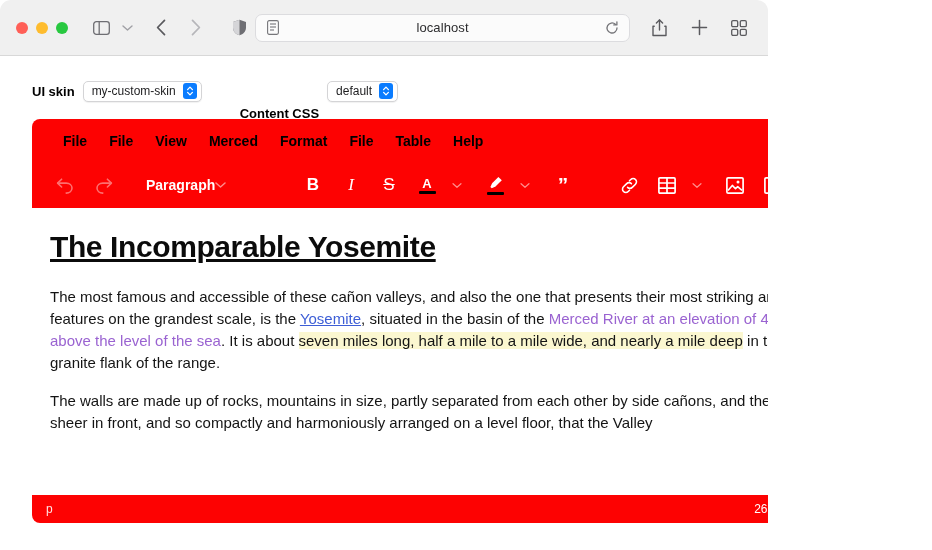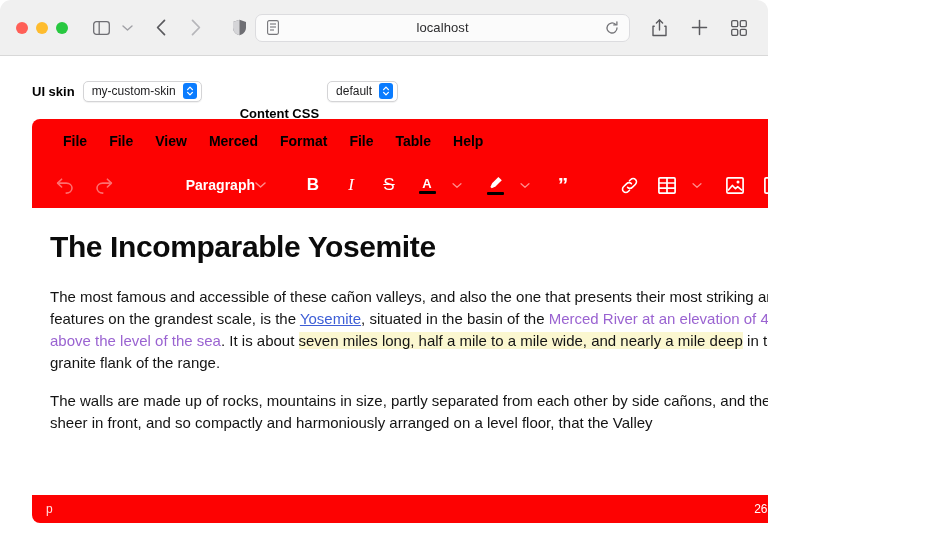--- a/index.html
+++ b/index.html
@@ -166,21 +166,21 @@
   .tb-gap { width: 18px; flex: 0 0 18px; }
   .tb-gap-sm { width: 8px; flex: 0 0 8px; }
 
   .format-select {
     display: flex;
     align-items: center;
     height: 30px;
     padding: 0 6px 0 10px;
     border-radius: 3px;
     min-width: 136px;
-    justify-content: flex-end;
+    justify-content: flex-start;
   }
   .format-select .fs-label { color: #fff; font-size: 14px; font-weight: bold; }
   .chev { color: #ff8a8a; display: flex; align-items: center; }
 
   .bold-glyph  { font-size: 17px; font-weight: bold; font-family: "Liberation Sans", sans-serif; }
   .ital-glyph  { font-size: 17px; font-style: italic; font-family: "Liberation Serif", serif; }
   .strike-glyph{ font-size: 17px; text-decoration: line-through; font-family: "Liberation Sans", sans-serif;}
   .quote-glyph { font-size: 21px; font-weight: bold; line-height: 0.6; }
   .dots-glyph  { font-size: 19px; letter-spacing: 1px; line-height: 0.5;}
 
@@ -203,20 +203,21 @@
     overflow: hidden;
     position: relative;
   }
   .doc-title {
     font-size: 30px;
     font-weight: bold;
     color: #0b0b0b;
     letter-spacing: -0.4px;
     margin-bottom: 23px;
     line-height: 1.1;
+    text-decoration: underline;
   }
   .doc-p {
     font-size: 15px;
     line-height: 22px;
     color: #141414;
     margin-bottom: 16px;
   }
   .doc-link { color: #3d5ed6; text-decoration: underline; }
   .purple { color: #9a63d1; }
   .hl-yellow { background: #fbf7d0; }

